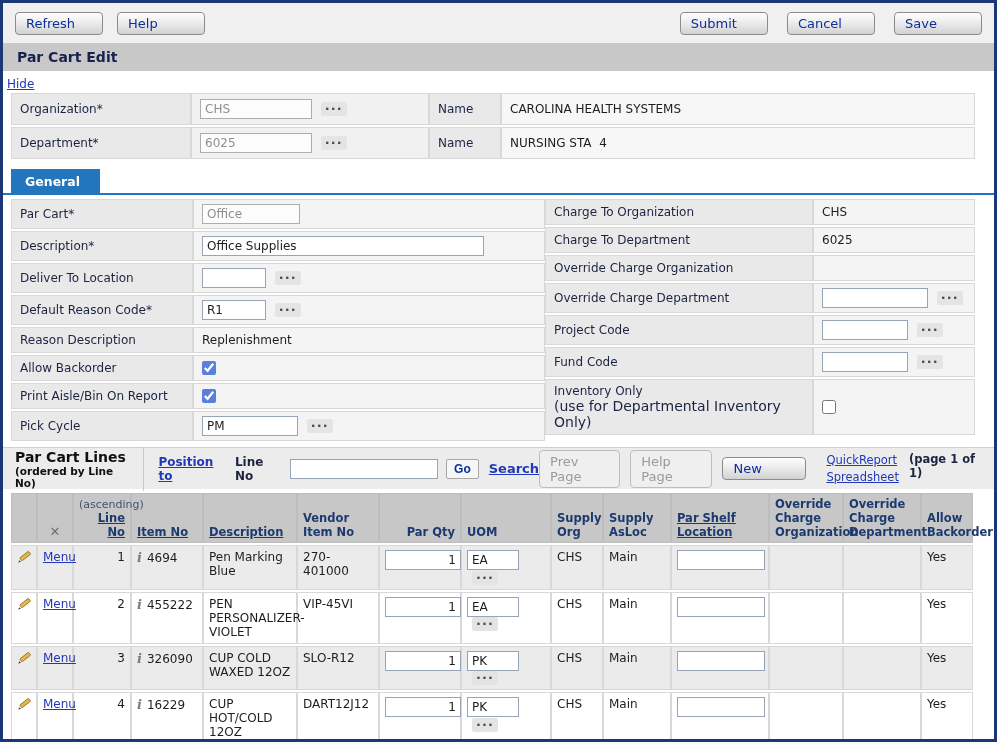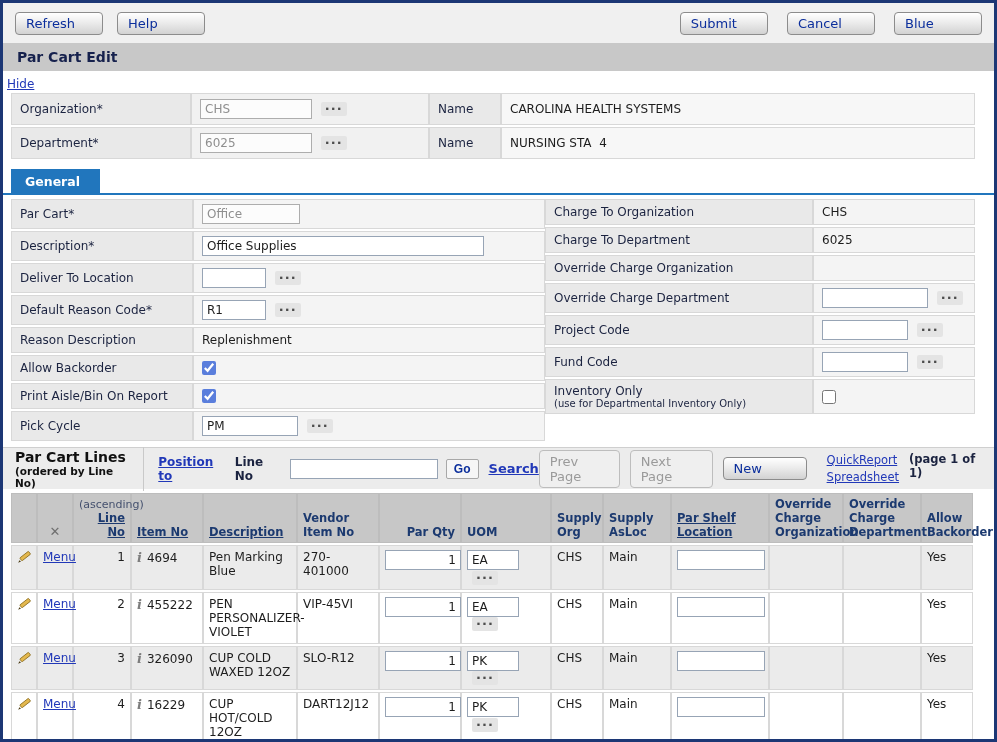--- a/index.html
+++ b/index.html
@@ -47,21 +47,21 @@
   
   .main-form { display:flex; margin:2px 8px 0 8px; width:964px; align-items:flex-start; }
   .fcol { border-collapse:separate; border-spacing:0 2px; }
   .fcol td { border:1px solid #d8d8d8; font-size:12px; color:#1b2340; padding:4px 8px; height:26px; vertical-align:middle; }
   .fcol td.flabel { background:#e9e9e9; }
   .fcol td.fcontent { background:#f4f4f4; color:#1d1d1d; }
   .fcol-left { width:534px; }
   .fcol-left td.flabel { width:182px; }
   .fcol-right { width:430px; }
   .fcol-right td.flabel { width:268px; }
-  .sublabel { font-size:10px; color:#1b2340; }
+  .sublabel { font-size:14px; color:#1b2340; }
   input[type="checkbox"] { width:14px; height:14px; accent-color:#5a7edc; vertical-align:middle; }
 
   
   .lines-bar { margin-top:4px; background:#ececec; border-top:1px solid #cfcfcf; height:42px;
                display:flex; align-items:center; padding:0 8px; }
   .plines-title { padding:2px 10px 2px 4px; border-right:1px solid #c9c9c9; margin-right:14px; }
   .plines-title .t1 { font-size:14px; font-weight:bold; color:#101010; }
   .plines-title .t2 { font-size:10.5px; font-weight:bold; color:#101010; }
   .lines-bar .lbl { font-size:12px; font-weight:bold; color:#1b2340; margin:0 6px; }
   .go-btn { border:1px solid #a8a8a8; background:#f6f6f6; color:#0b2e9c; font-weight:bold; font-size:12px;
@@ -95,21 +95,21 @@
 
 <div class="page">
 
   <div class="toolbar">
     <button class="btn">Refresh</button>
     <button class="btn">Help</button>
     <span class="spacer"></span>
     <span class="right">
       <button class="btn">Submit</button>
       <button class="btn">Cancel</button>
-      <button class="btn">Blue</button>
+      <button class="btn">Save</button>
     </span>
   </div>
 
   <div class="titlebar">Par Cart Edit</div>
   <div class="hide-row">
     <a class="lnk">Hide</a>
   </div>
 
   <table class="hdr-form">
     <tbody>
@@ -246,21 +246,21 @@
       <div class="t1">Par Cart Lines</div>
       <div class="t2">(ordered by Line No)</div>
     </div>
     <a class="lnk bold">Position to</a>
     <span class="lbl">Line No</span>
     <input class="inp" style="width: 148px;" value="">
     <button class="go-btn">Go</button>
     <a class="lnk bold" style="font-size:13px">Search</a>
     <div class="pager">
       <button class="btn disabled">Prev Page</button>
-      <button class="btn disabled">Next Page</button>
+      <button class="btn disabled">Help Page</button>
       <button class="btn" style="min-width:84px">New</button>
       <span class="stack-links">
         <a class="lnk">QuickReport</a>
         <a class="lnk">Spreadsheet</a>
       </span>
       <span class="page-info">(page 1 of 1)</span>
     </div>
   </div>
 
   <table class="lines-table">

